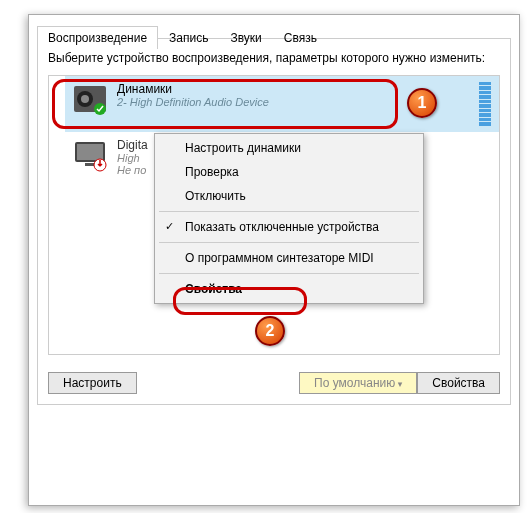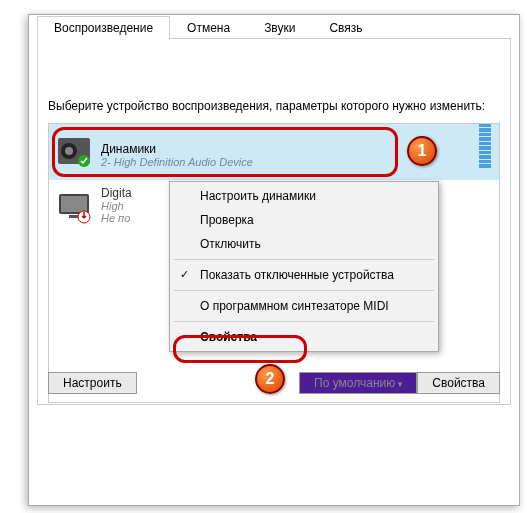--- a/index.html
+++ b/index.html
@@ -5,58 +5,58 @@
 * { box-sizing: border-box; font-family: 'Segoe UI', Tahoma, sans-serif; font-size: 12px; }
 body { margin: 0; background: #fff; width: 527px; height: 513px; position: relative; }
 .window { position: absolute; left: 28px; top: 14px; width: 492px; height: 492px; border: 1px solid #aaa; background: #fff; box-shadow: -2px 2px 8px rgba(0,0,0,0.3); }
 .titlebar { height: 30px; display: flex; align-items: center; padding: 0 2px 0 8px; }
 .title-icon { width: 16px; height: 16px; margin-right: 6px; }
 .title-text { flex: 1; font-size: 12px; }
 .close-btn { width: 46px; height: 30px; display: flex; align-items: center; justify-content: center; cursor: pointer; }
 .close-btn svg { width: 10px; height: 10px; }
 .inner { padding: 0 8px; }
 .tabs { display: flex; border-bottom: 1px solid #ccc; position: relative; }
-.tab { padding: 4px 16px; border: 1px solid transparent; border-bottom: none; cursor: pointer; font-size: 12px; position: relative; top: 1px; }
+.tab { padding: 4px 10px; border: 1px solid transparent; border-bottom: none; cursor: pointer; font-size: 12px; position: relative; top: 11px; }
 .tab.active { border-color: #ccc; background: #fff; }
 .tabpanel { border: 1px solid #ccc; border-top: none; padding: 12px 10px; height: 366px; position: relative; }
-.instr { font-size: 12px; margin-bottom: 8px; line-height: 1.3; margin-top: 48px; }
+.instr { font-size: 12px; margin-bottom: 8px; line-height: 1.3; }
 .device-list { border: 1px solid #ccc; height: 280px; background: #fff; position: relative; }
-.device { display: flex; align-items: flex-end; padding: 12px 8px; height: 56px; position: relative; }
+.device { display: flex; align-items: flex-start; padding: 6px 8px; height: 56px; position: relative; margin-left: 16px; }
 .device.selected { background: #cde8f7; }
 .dev-icon { width: 34px; height: 34px; margin-right: 10px; position: relative; flex-shrink: 0; }
 .dev-text { flex: 1; min-width: 0; }
 .dev-name { font-size: 12px; color: #333; white-space: nowrap; overflow: hidden; text-overflow: ellipsis; }
 .device.selected .dev-name { color: #000; }
 .dev-sub { font-size: 11px; color: #888; white-space: nowrap; overflow: hidden; text-overflow: ellipsis; font-style: italic; }
 .device.selected .dev-sub { color: #6a8a9a; }
 .level { width: 12px; height: 44px; margin-left: 6px; display: flex; flex-direction: column-reverse; gap: 1px; flex-shrink: 0; }
 .level span { flex: 1; background: #4aa0e0; }
 .highlight1 { position: absolute; border: 3px solid #c00; border-radius: 12px; pointer-events: none; }
 .badge { position: absolute; width: 30px; height: 30px; border-radius: 50%; background: radial-gradient(circle at 35% 30%, #ff9a4a, #d84000); border: 2px solid #800; color: #fff; font-weight: bold; font-size: 16px; display: flex; align-items: center; justify-content: center; box-shadow: 1px 1px 3px rgba(0,0,0,0.4); pointer-events: none; }
-.ctx-menu { position: absolute; left: 120px; top: 57px; width: 270px; background: #f2f2f2; border: 1px solid #aaa; box-shadow: 2px 2px 6px rgba(0,0,0,0.3); padding: 2px 0; }
+.ctx-menu { position: absolute; left: 105px; top: 57px; width: 270px; background: #f2f2f2; border: 1px solid #aaa; box-shadow: 2px 2px 6px rgba(0,0,0,0.3); padding: 2px 0; }
 .ctx-item { padding: 5px 12px 5px 30px; font-size: 12px; cursor: pointer; position: relative; }
 .ctx-check::before { content: '✓'; position: absolute; left: 10px; top: 5px; font-size: 11px; }
 .ctx-sep { height: 1px; background: #ccc; margin: 3px 4px; }
 .bottom-btns { position: absolute; left: 10px; right: 10px; bottom: 10px; display: flex; }
 .btn { height: 22px; border: 1px solid #999; background: #e9e9e9; padding: 0 14px; font-size: 12px; cursor: pointer; }
-.btn.disabled { color: #888; background: #4c1d95; cursor: default; text-align: center; }
+.btn.disabled { color: #888; background: #fef9c3; cursor: default; text-align: center; }
 .btn.dropdown::after { content: ' ▾'; font-size: 9px; }
 .dlg-btns { position: absolute; right: 12px; bottom: 10px; display: flex; gap: 6px; }
 .btn.primary { border-color: #0078d7; }
 .spacer { flex: 1; }
 </style>
 </head>
 <body>
 
 <div class="window">
 
   <div class="inner">
     <div class="tabs">
       <div class="tab active">Воспроизведение</div>
-      <div class="tab">Отмена</div>
+      <div class="tab">Запись</div>
       <div class="tab">Звуки</div>
       <div class="tab">Связь</div>
     </div>
 
     <div class="tabpanel">
       <div class="instr">Выберите устройство воспроизведения, параметры которого нужно изменить:</div>
 
       <div class="device-list">
 
         <div class="device selected">

